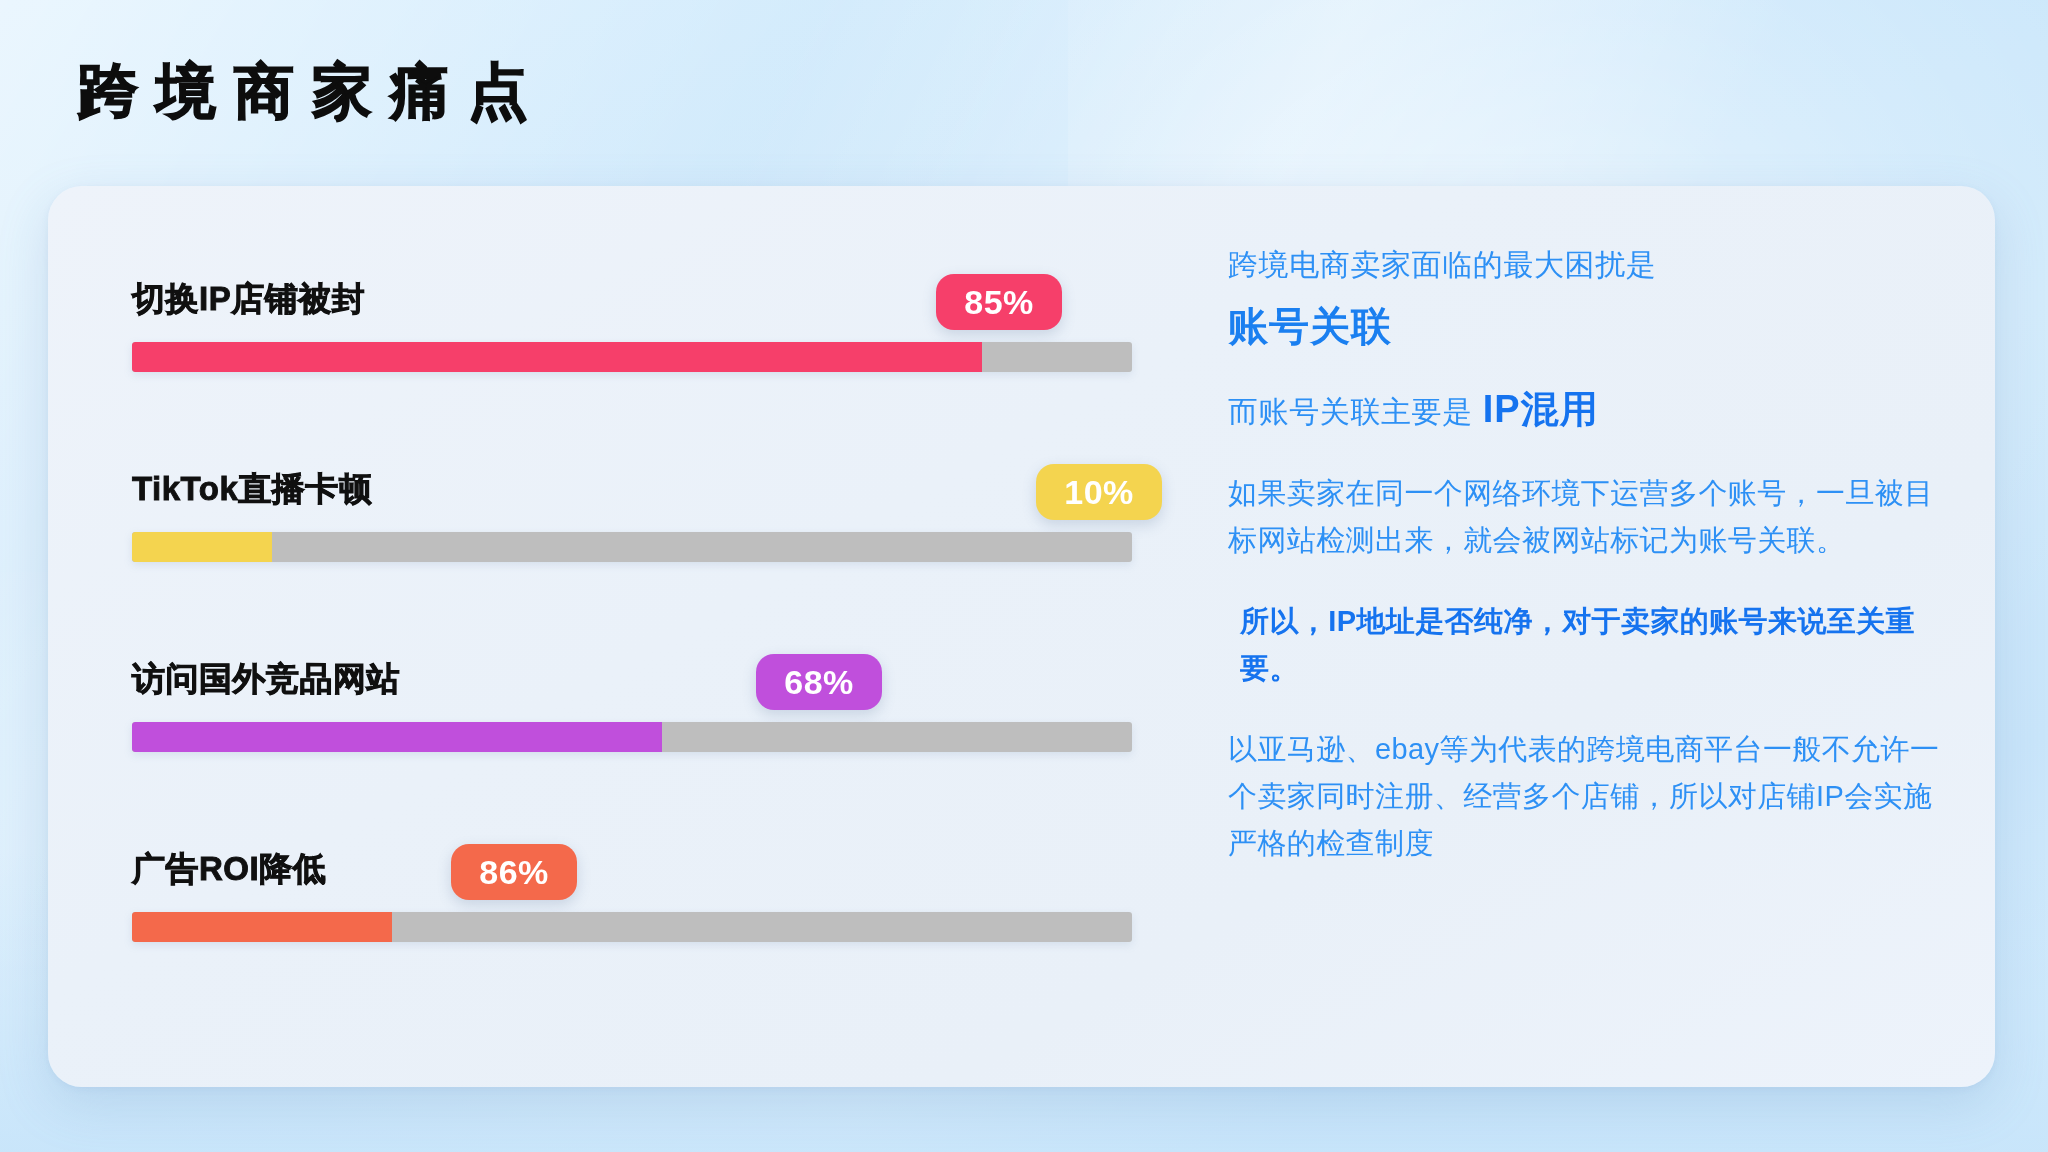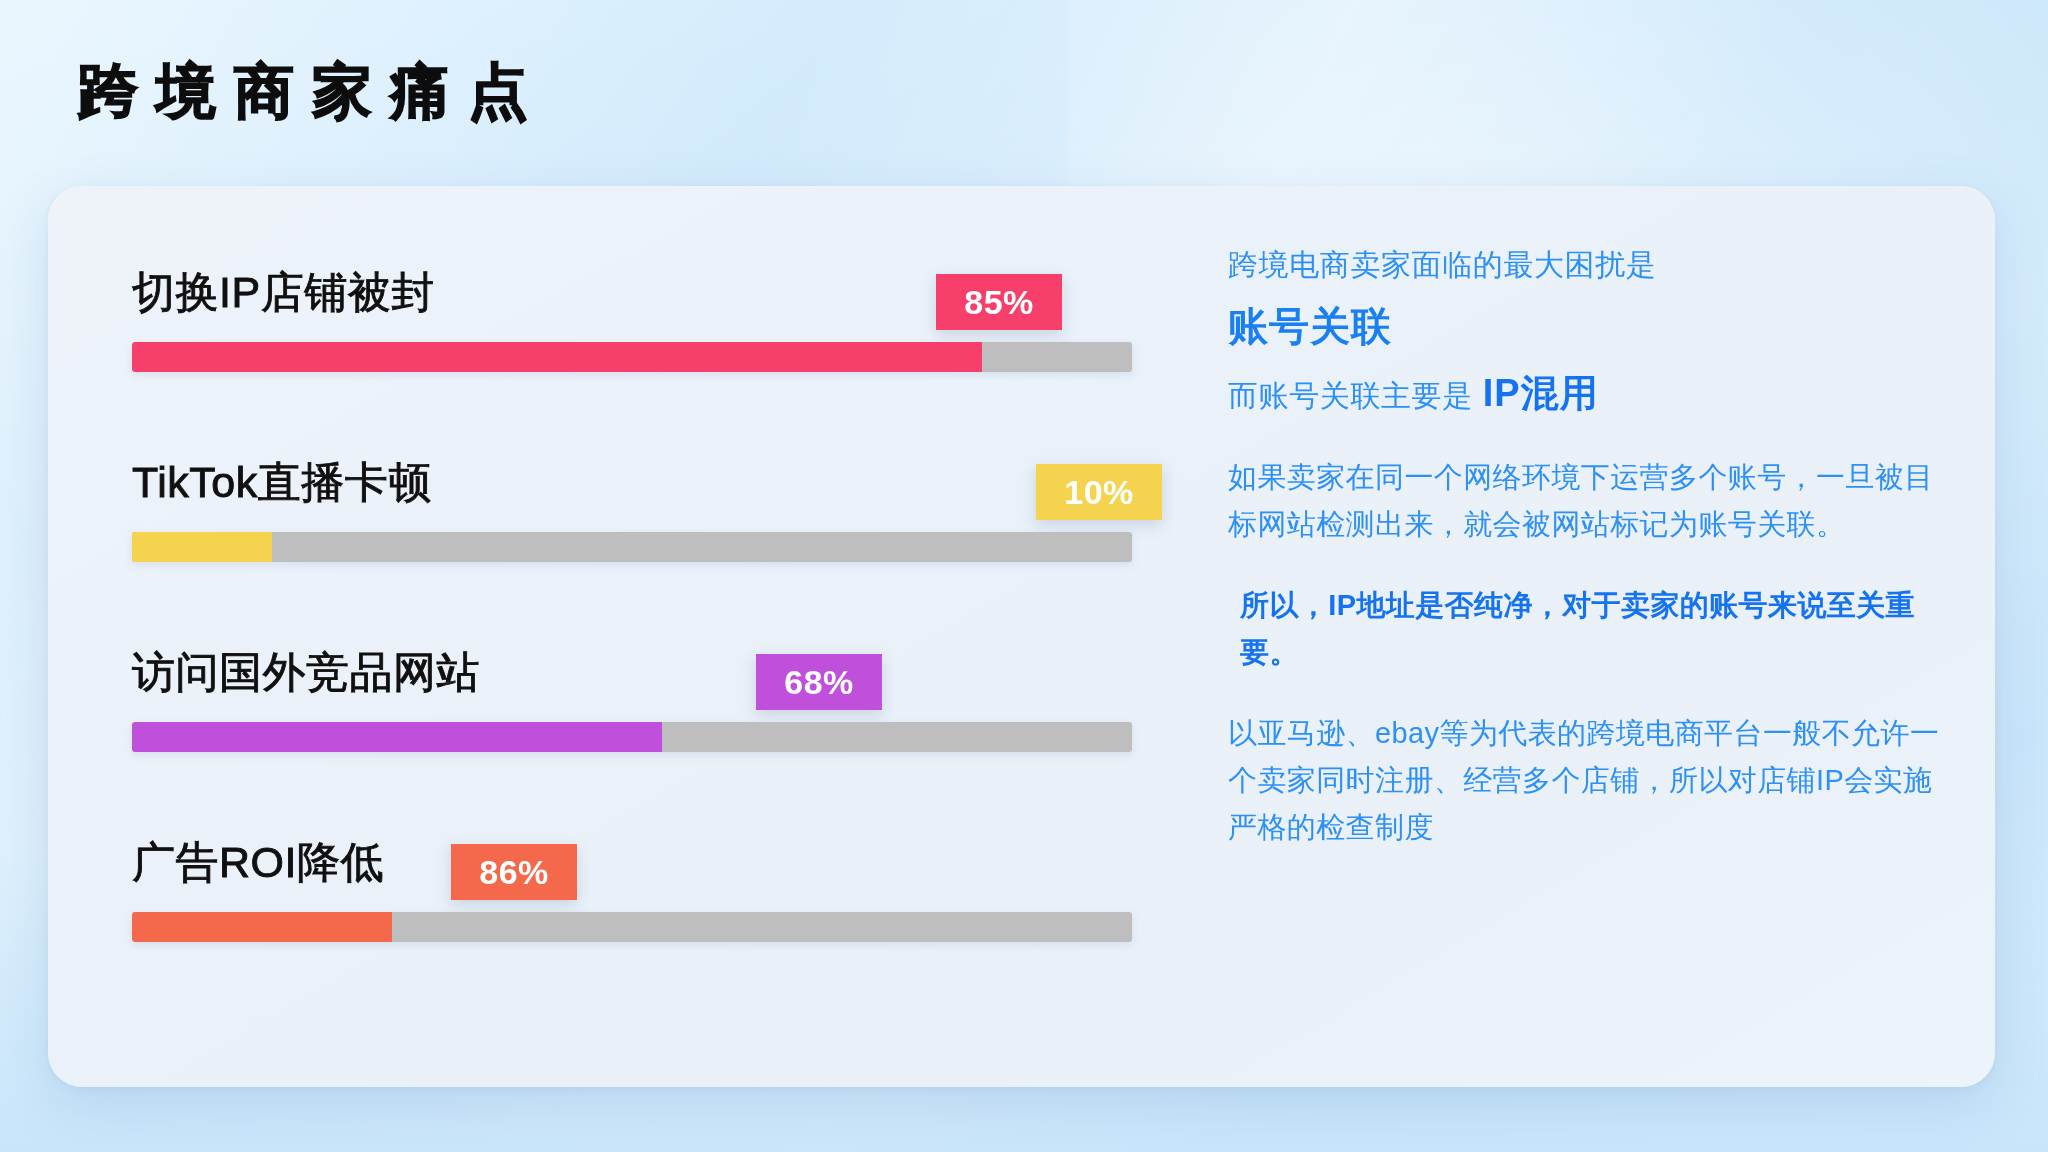--- a/index.html
+++ b/index.html
@@ -100,34 +100,34 @@
     height: 160px;
   }
   .bar-header {
     position: relative;
     height: 86px;
   }
   .bar-label {
     position: absolute;
     left: 36px;
     bottom: 10px;
-    font-size: 43px;
-    font-weight: 400;
+    font-size: 33px;
+    font-weight: 700;
     color: #101010;
     letter-spacing: 0.5px;
     white-space: nowrap;
     -webkit-text-stroke: 0.9px #101010;
   }
   .bar-badge {
     position: absolute;
     bottom: 2px;
     height: 56px;
     min-width: 98px;
     padding: 0 14px;
-    border-radius: 0;
+    border-radius: 18px;
     display: flex;
     align-items: center;
     justify-content: center;
     color: #ffffff;
     font-size: 34px;
     font-weight: 800;
     letter-spacing: 0.5px;
     box-shadow: 0 5px 14px rgba(80, 110, 150, 0.22);
   }
   .bar-track {
@@ -161,21 +161,21 @@
   }
   .t-hl-big {
     margin-top: 14px;
     font-size: 40px;
     font-weight: 700;
     color: #1a7ff0;
     letter-spacing: 1px;
     line-height: 1.25;
   }
   .t-line2 {
-    margin-top: 16px;
+    margin-top: 32px;
     font-size: 30px;
     color: #2d90f5;
     letter-spacing: 0.6px;
     line-height: 1.4;
     display: flex;
     align-items: baseline;
     gap: 10px;
   }
   .t-line2 .strong {
     font-size: 38px;

